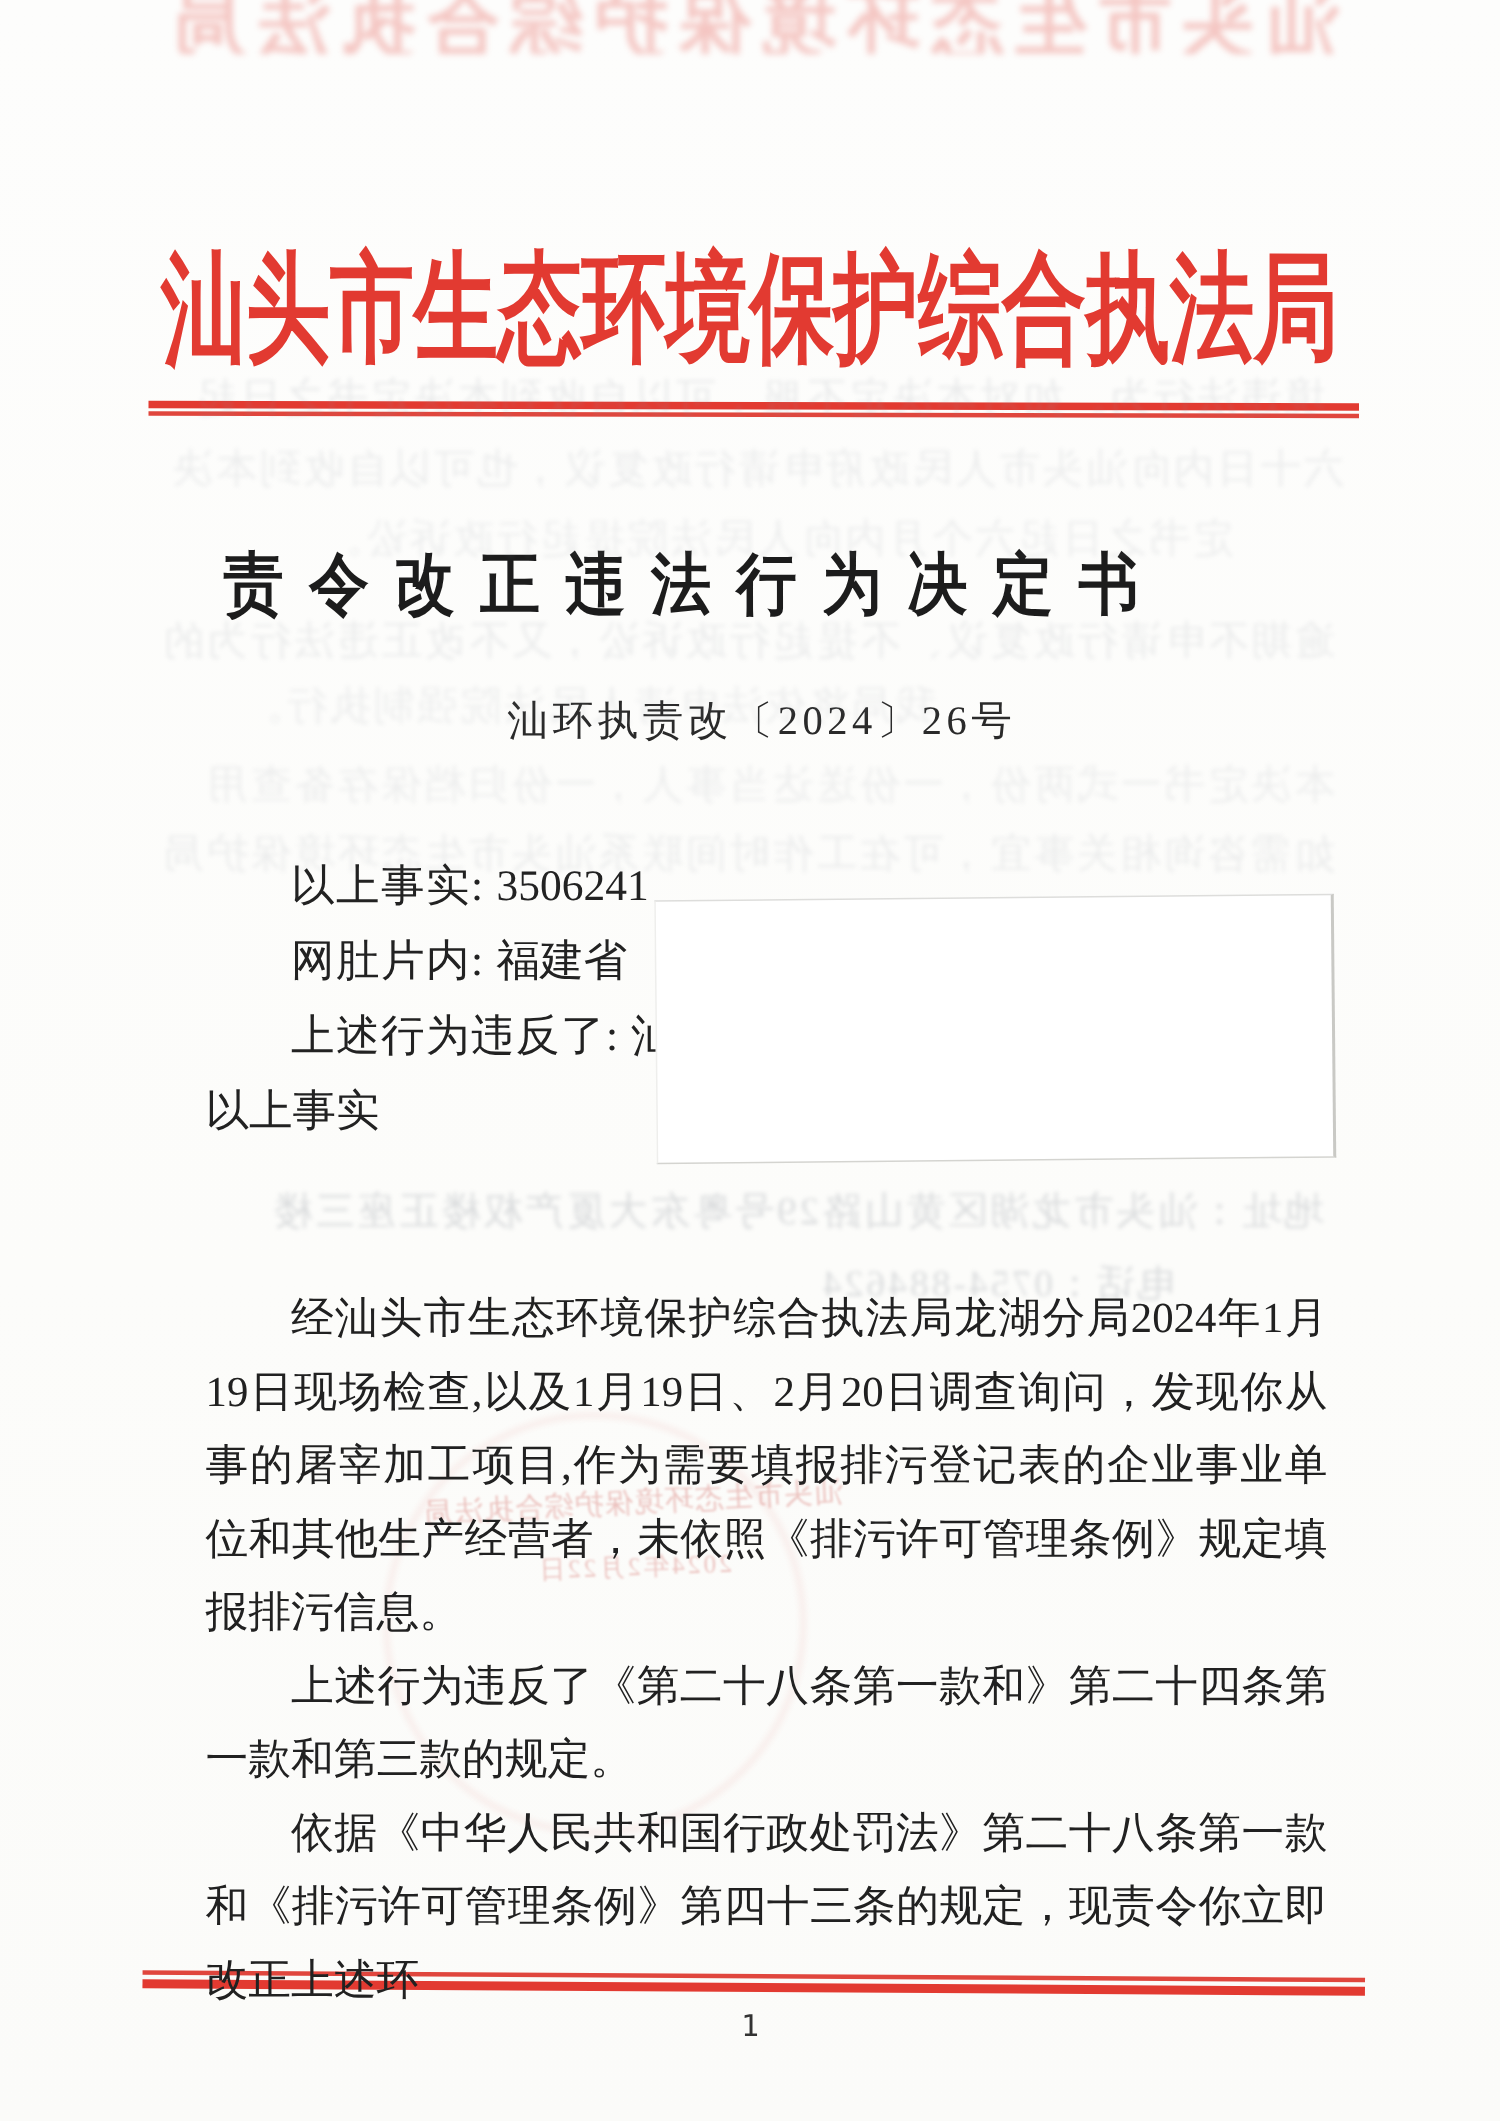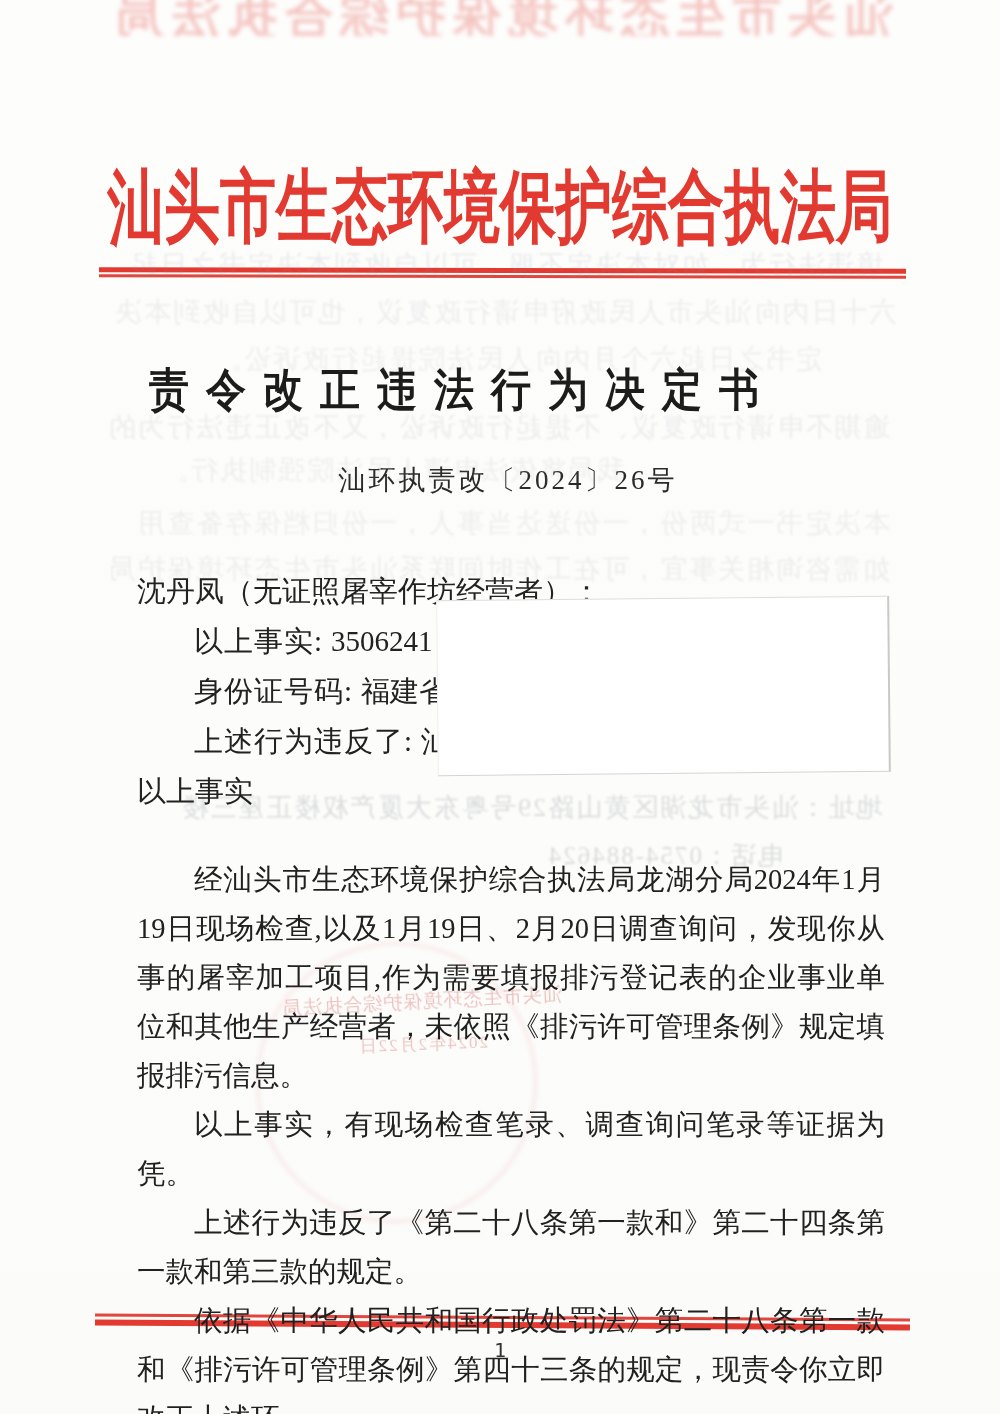--- a/index.html
+++ b/index.html
@@ -150,38 +150,36 @@
     <div class="gap"></div>
     <div class="thin"></div>
   </div>
 
   <div class="doc-title">
     <span class="stretch">责令改正违法行为决定书</span>
   </div>
   <div class="doc-number">汕环执责改〔2024〕26号</div>
 
   <div class="recipient">
-    <div class="line">沈丹凤（无证照屠宰作坊经营者）：</div>
     <div class="line indent">
       <span class="lbl">以上事实:</span><span class="val">3506241</span>
     </div>
     <div class="line indent">
-      <span class="lbl">身份证号码:</span><span class="val">福建省</span>
+      <span class="lbl">网肚片内:</span><span class="val">福建省</span>
     </div>
     <div class="line indent">
       <span class="lbl">上述行为违反了:</span><span class="val">汕头市</span>
     </div>
     <div class="line">以上事实</div>
   </div>
 
   <div class="patch"></div>
 
   <div class="body-text">
     <p>经汕头市生态环境保护综合执法局龙湖分局2024年1月19日现场检查,以及1月19日、2月20日调查询问，发现你从事的屠宰加工项目,作为需要填报排污登记表的企业事业单位和其他生产经营者，未依照《排污许可管理条例》规定填报排污信息。</p>
-    <p>以上事实，有现场检查笔录、调查询问笔录等证据为凭。</p>
     <p>上述行为违反了《第二十八条第一款和》第二十四条第一款和第三款的规定。</p>
     <p>依据《中华人民共和国行政处罚法》第二十八条第一款和《排污许可管理条例》第四十三条的规定，现责令你立即改正上述环</p>
   </div>
 
   <div class="rule-bottom">
     <div class="thin"></div>
     <div class="gap"></div>
     <div class="thick"></div>
   </div>
   <div class="page-num">1</div>

